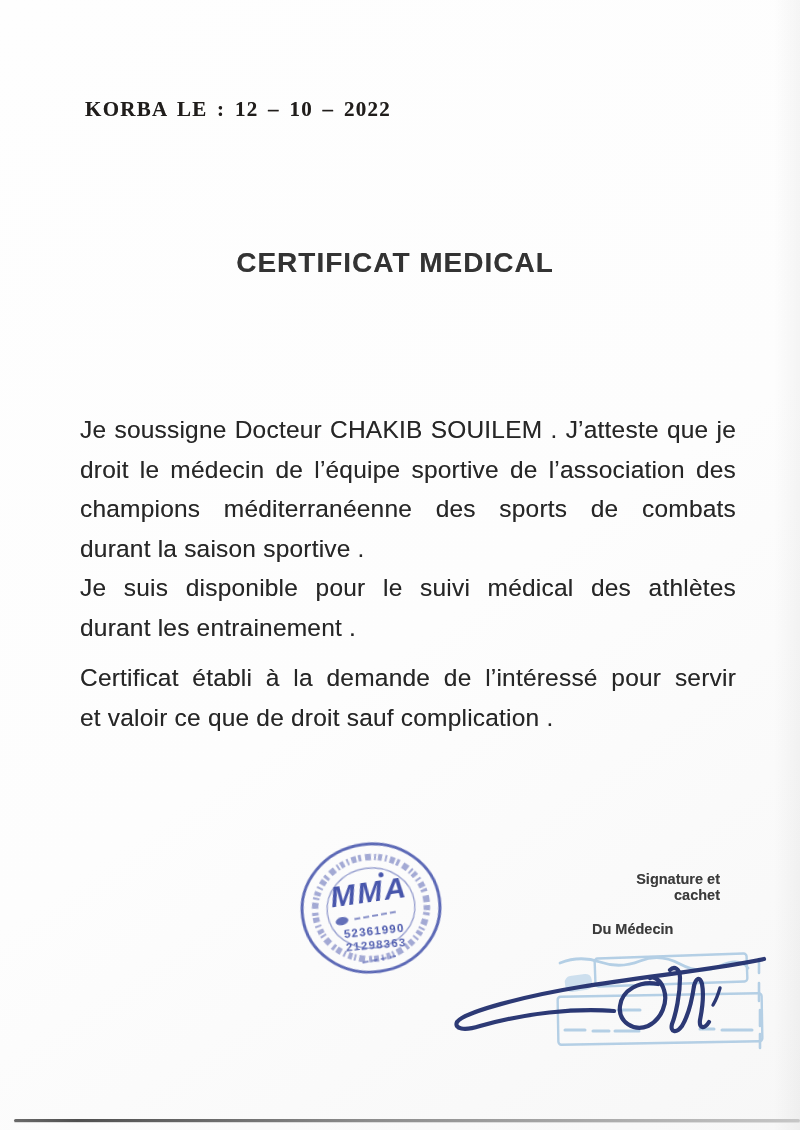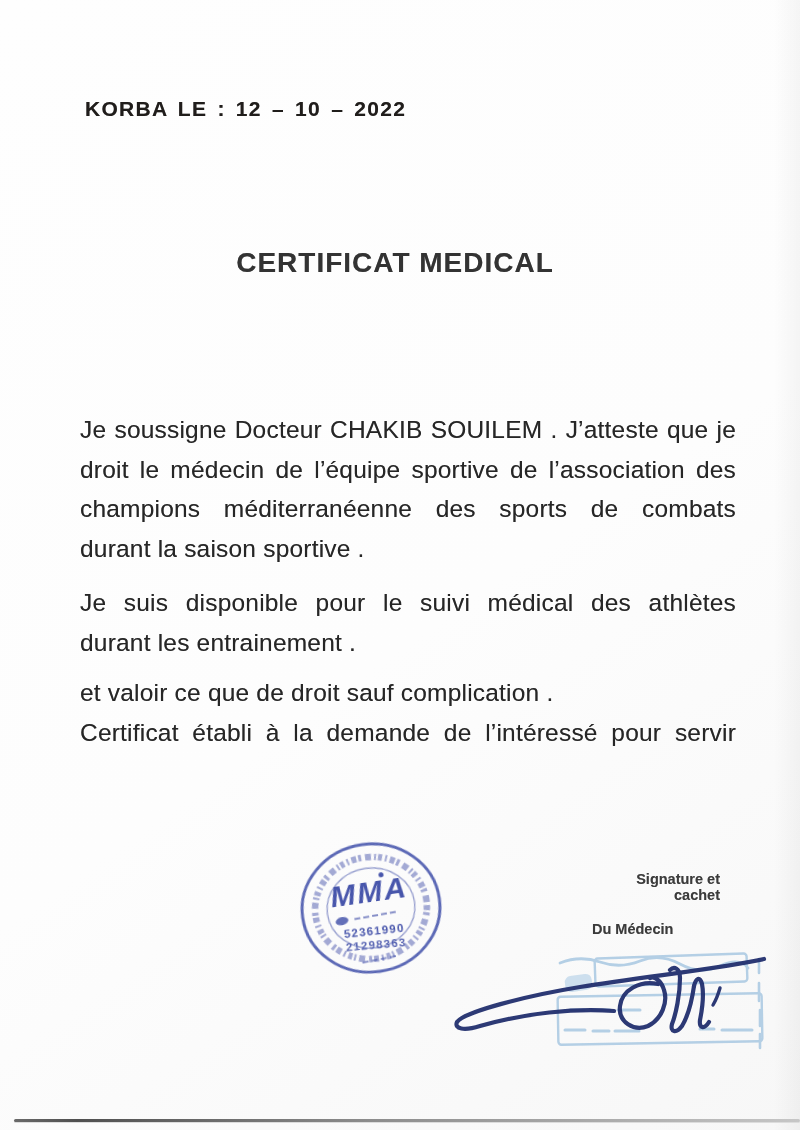--- a/index.html
+++ b/index.html
@@ -17,38 +17,38 @@
     background:linear-gradient(to right, rgba(0,0,0,0) 0%, rgba(0,0,0,0.035) 100%);
   }
   .paper-edge {
     position:absolute; left:14px; right:0; top:1119px; height:3px; border-radius:2px;
     background:linear-gradient(to right,#6a6a6a,#4f4f4f 8%,#8c8c8c 45%,#ababab 75%,#c6c6c6);
     box-shadow:0 1px 0 #dcdcdc;
   }
 
   .header-date {
     position:absolute; left:85px; top:97px;
-    font-family:Liberation Sans, sans-serif; font-weight:700;
+    font-family:Liberation Serif, serif; font-weight:700;
     font-size:21px; letter-spacing:1.3px; word-spacing:3px; color:#201d1b;
     text-shadow:0 0 0.5px rgba(30,28,26,0.5);
   }
 
   .title {
     position:absolute; left:0; right:10px; top:247px; margin:0;
     text-align:center; font-size:28px; font-weight:600; letter-spacing:1px;
     color:#333333; text-shadow:0 0 0.6px rgba(50,50,50,0.45);
   }
 
   .body-text { position:absolute; left:80px; width:656px; top:410px; color:#262626; }
   .doc-line {
     font-size:24.5px; line-height:39.5px; letter-spacing:0.2px;
     text-shadow:0 0 0.5px rgba(35,35,35,0.4);
   }
   .jl { text-align:justify; text-align-last:justify; }
-  .para2 { margin-top:15px; }
+  .para2 { }
   .para3 { margin-top:11px; }
 
   
   .stamp {
     position:absolute; left:297px; top:839px; width:148px; height:138px;
     transform:rotate(-8deg); filter:blur(0.35px); opacity:0.93;
   }
   .stamp svg { position:absolute; left:0; top:0; }
   .stamp-org {
     position:absolute; left:0; right:0; top:36px; text-align:center;
@@ -93,22 +93,22 @@
       <div class="doc-line jl">Je soussigne Docteur CHAKIB SOUILEM . J’atteste que je</div>
       <div class="doc-line jl">droit le médecin de l’équipe sportive de l’association des</div>
       <div class="doc-line jl">champions méditerranéenne des sports de combats</div>
       <div class="doc-line">durant la saison sportive .</div>
     </div>
     <div class="para para2">
       <div class="doc-line jl">Je suis disponible pour le suivi médical des athlètes</div>
       <div class="doc-line">durant les entrainement .</div>
     </div>
     <div class="para para3">
+      <div class="doc-line jl">Certificat établi à la demande de l’intéressé pour servir</div>
       <div class="doc-line">et valoir ce que de droit sauf complication .</div>
-      <div class="doc-line jl">Certificat établi à la demande de l’intéressé pour servir</div>
     </div>
   </div>
 
   <div class="stamp">
     <svg width="148" height="138" viewBox="0 0 148 138">
       <ellipse cx="74" cy="69" rx="69" ry="64" fill="none" stroke="#3d4ca8" stroke-width="3" opacity="0.9"></ellipse>
       <ellipse cx="74" cy="69" rx="56" ry="51" fill="none" stroke="#3d4ca8" stroke-width="6.5" stroke-dasharray="2 3 5 2 3 4 6 3 2 2 4 3" opacity="0.5"></ellipse>
       <ellipse cx="74" cy="69" rx="44" ry="40" fill="none" stroke="#3d4ca8" stroke-width="1.4" opacity="0.55"></ellipse>
     </svg>
     <div class="stamp-org">MMA</div>

